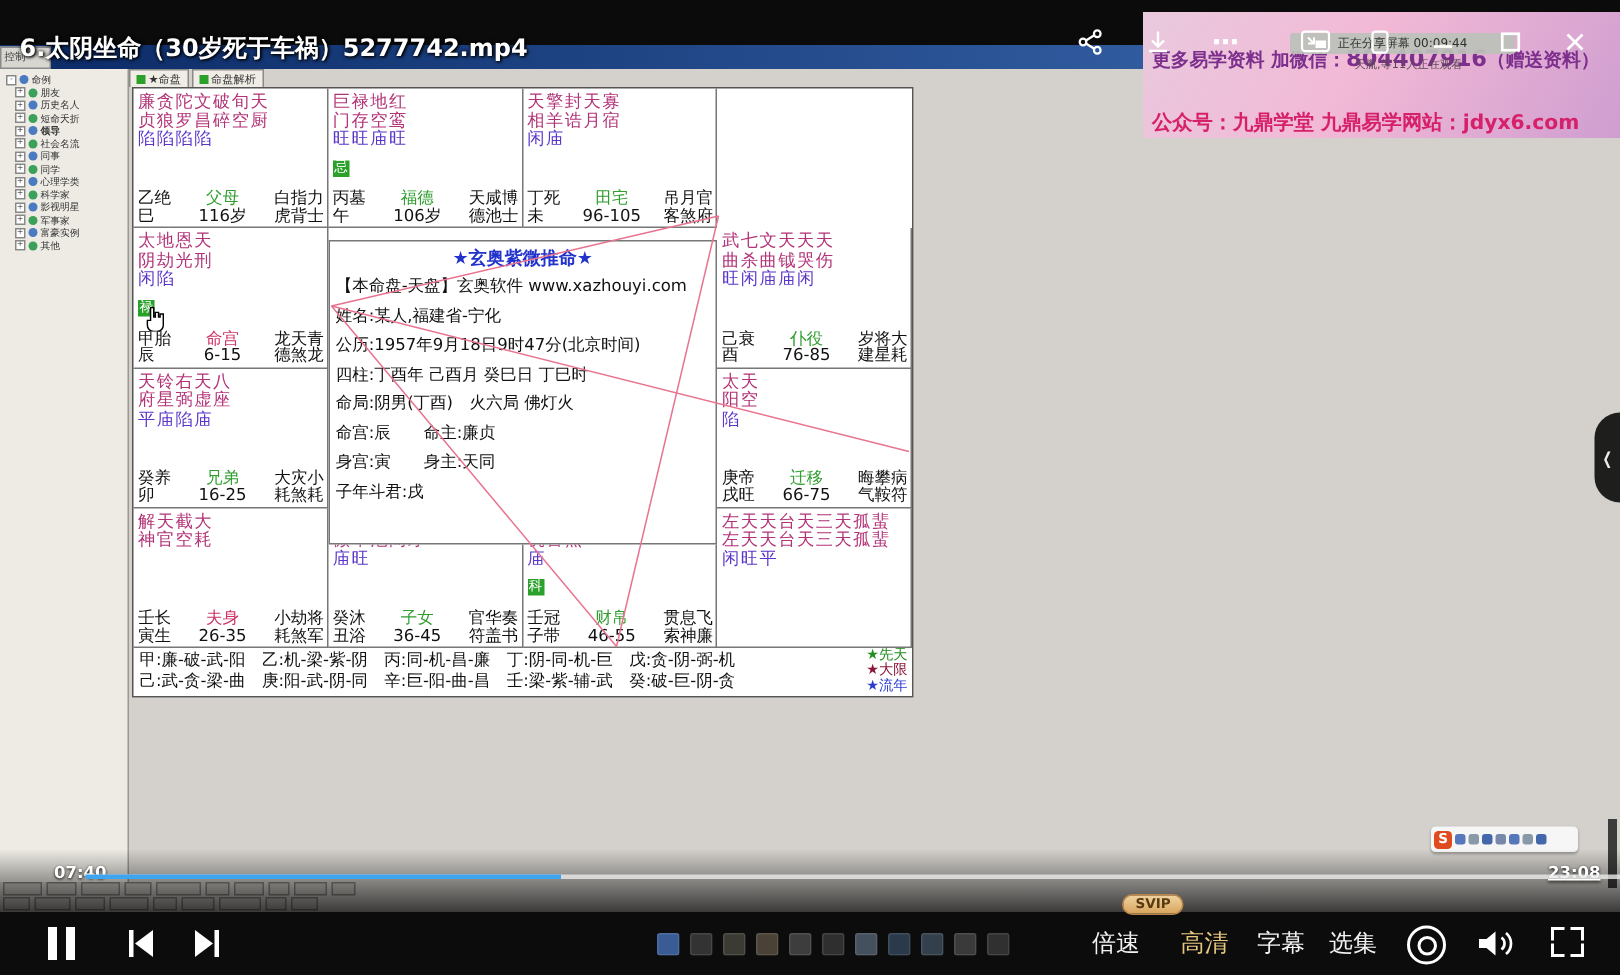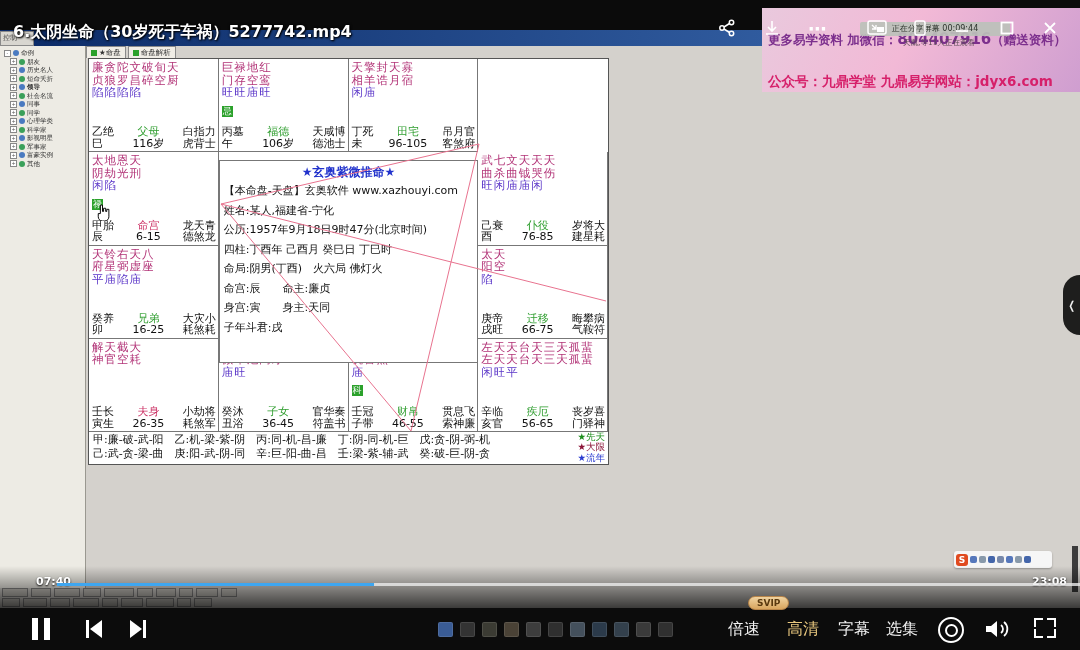--- a/index.html
+++ b/index.html
@@ -407,34 +407,20 @@
                 <div>索神廉</div>
               </div>
             </div>
           </div>
           <div class="palace" style="grid-area: 4 / 4;">
             <div class="stars">
               <div class="s1">左天天台天三天孤蜚</div>
               <div class="s1">左天天台天三天孤蜚</div>
               <div class="br">闲旺平</div>
             </div>
-            <div class="cbot">
-              <div class="gz">
-                <div>辛临</div>
-                <div>亥官</div>
-              </div>
-              <div class="plabel">
-                <div class="pname">疾厄</div>
-                <div class="prange">56-65</div>
-              </div>
-              <div class="minor">
-                <div>丧岁喜</div>
-                <div>门驿神</div>
-              </div>
-            </div>
           </div>
         </div>
       <div class="center">
         <div class="ctitle">★玄奥紫微推命★</div>
         <div id="centerlines">
             <div class="cline">【本命盘-天盘】玄奥软件 www.xazhouyi.com</div>
             <div class="cline">姓名:某人,福建省-宁化</div>
             <div class="cline">公历:1957年9月18日9时47分(北京时间)</div>
             <div class="cline">四柱:丁酉年 己酉月 癸巳日 丁巳时</div>
             <div class="cline">命局:阴男(丁酉)　火六局 佛灯火</div>
@@ -547,21 +533,21 @@
         <rect x="2.5" y="2.5" width="11" height="11" fill="none" stroke="#fff" stroke-width="1.8"></rect>
       </svg>
   </div>
   <div class="topicon" style="left:1038px;">
     <svg width="16" height="16" viewBox="0 0 16 16">
         <path d="M3 3 l10 10 M13 3 l-10 10" stroke="#fff" stroke-width="1.8"></path>
       </svg>
   </div>
 
   <div class="ptime" style="left:36px;text-align:center;">07:40</div>
-  <div class="ptime" style="left:1032px;">23:08</div>
+  <div class="ptime" style="left:1032px;text-decoration:underline;">23:08</div>
   <div class="progress">
       <div class="pfill" id="pfill" style="width: 31%;"></div>
     </div>
 
   <div class="controlbar">
     <div class="pausebars">
         <div></div>
         <div></div>
       </div>
     <div class="cbtn" style="left:84px;top:10px;">

